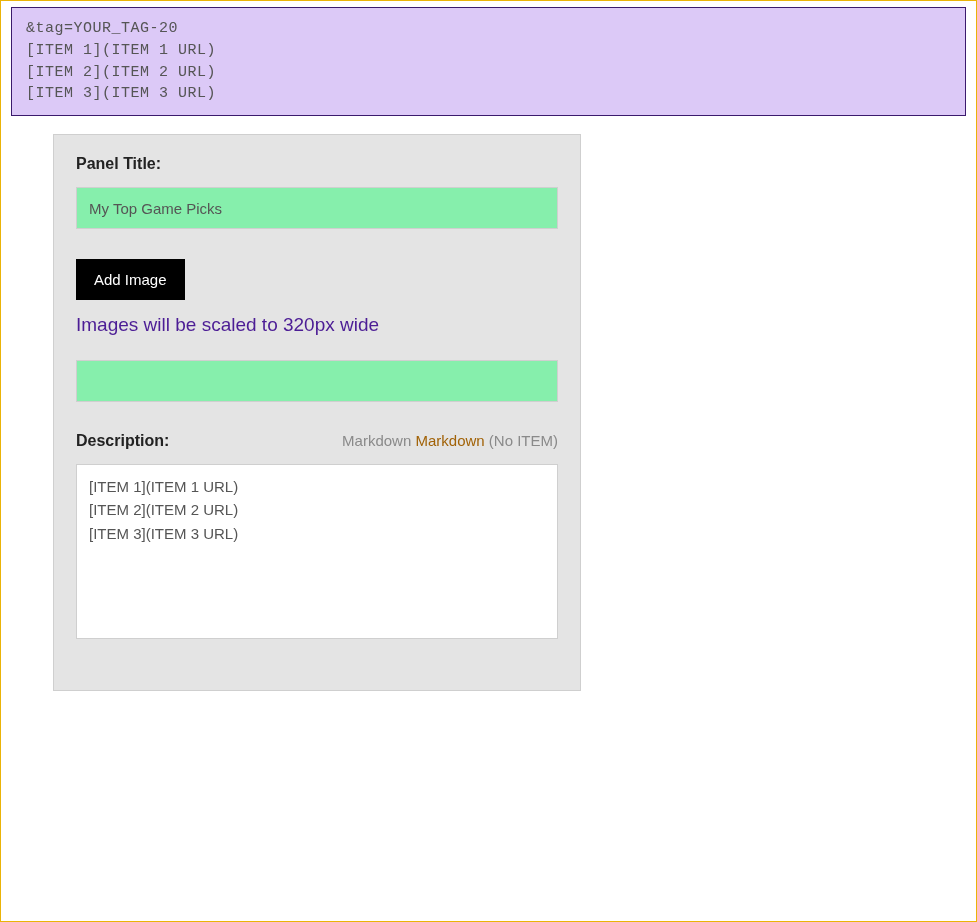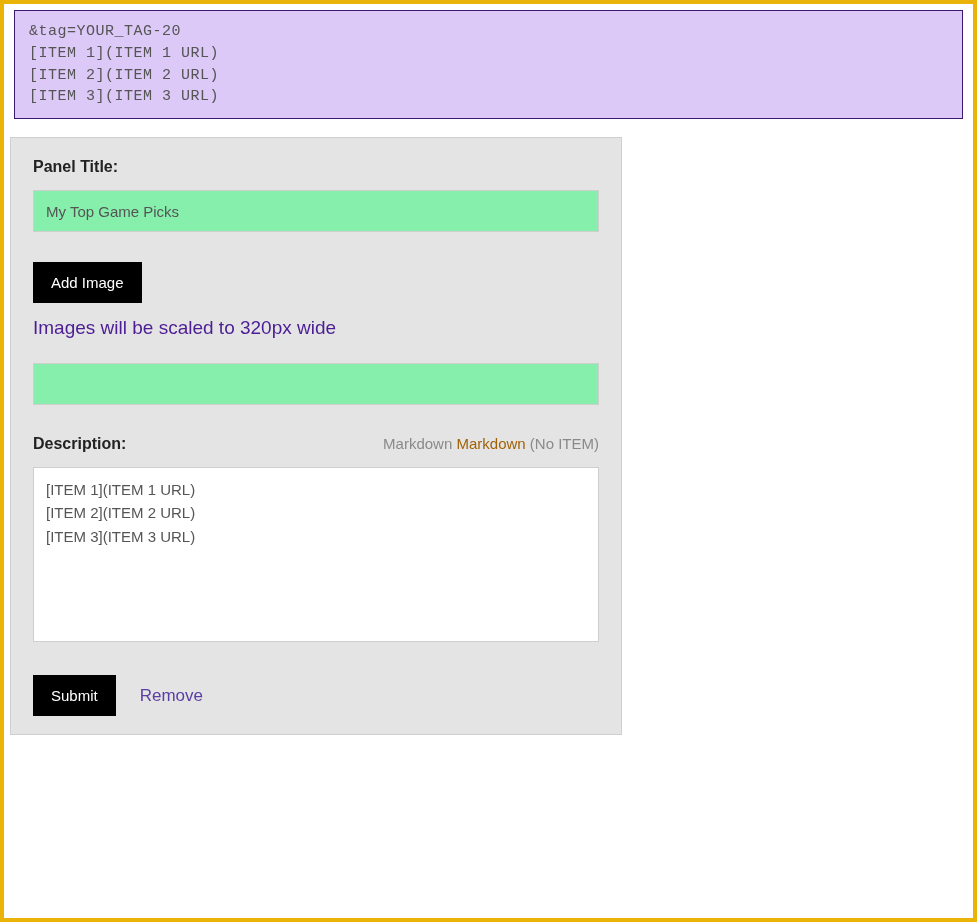--- a/index.html
+++ b/index.html
@@ -7,38 +7,39 @@
     margin: 0;
     padding: 0;
     font-family: "Helvetica Neue", Helvetica, Arial, sans-serif;
     font-size: 15px;
     color: #333;
     background: #fff;
   }
   .page {
     width: 977px;
     height: 922px;
-    border: 4px solid #eab308;
+    border: 1px solid #eab308;
     position: relative;
     padding: 6px;
   }
   .code-block {
     margin: 0px 4px 18px 4px;
     background: #dcc9f7;
     border: 1px solid #3b1a6d;
     padding: 10px 14px 10px 14px;
     font-family: Consolas, "Courier New", monospace;
     font-size: 15px;
     color: #555;
     line-height: 1.45;
     white-space: pre;
     letter-spacing: 0.5px;
   }
   .panel-wrap {
-    width: 612px;
+    margin-left: 46px;
+    width: 528px;
   }
   .panel {
     background: #e4e4e4;
     border: 1px solid #cfcfcf;
     padding: 20px 22px 18px 22px;
   }
   .field-label {
     font-weight: 700;
     font-size: 16px;
     color: #222;
@@ -145,21 +146,17 @@
           <span>Markdown </span><span class="md-link">Markdown</span><span> (No ITEM)</span>
         </span>
       </div>
 
       <textarea class="text-area" style="">[ITEM 1](ITEM 1 URL)
 [ITEM 2](ITEM 2 URL)
 [ITEM 3](ITEM 3 URL)</textarea>
 
       <div class="spacer-sm"></div>
 
-      <div class="action-row">
-        <button class="btn-primary btn-submit">Submit</button>
-        <span class="link-remove">Remove</span>
-      </div>
 
     </div>
   </div>
 
 </div>
 
 </body></html>

